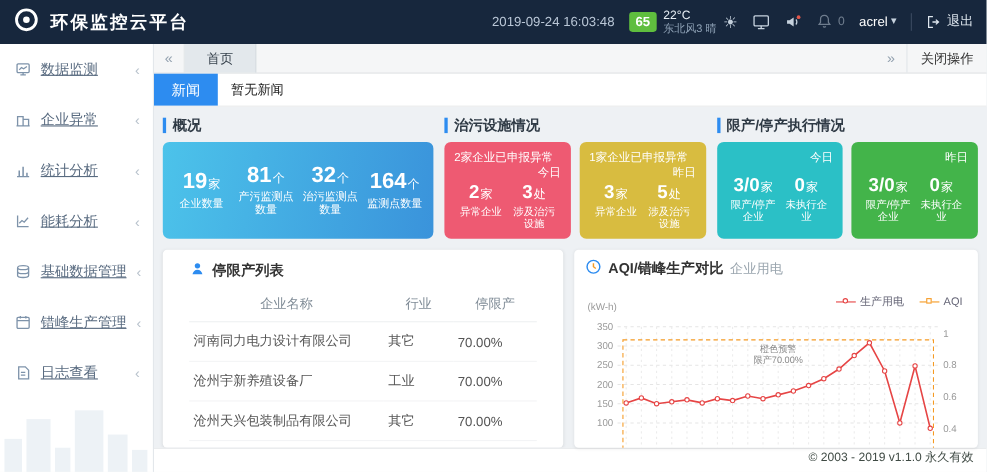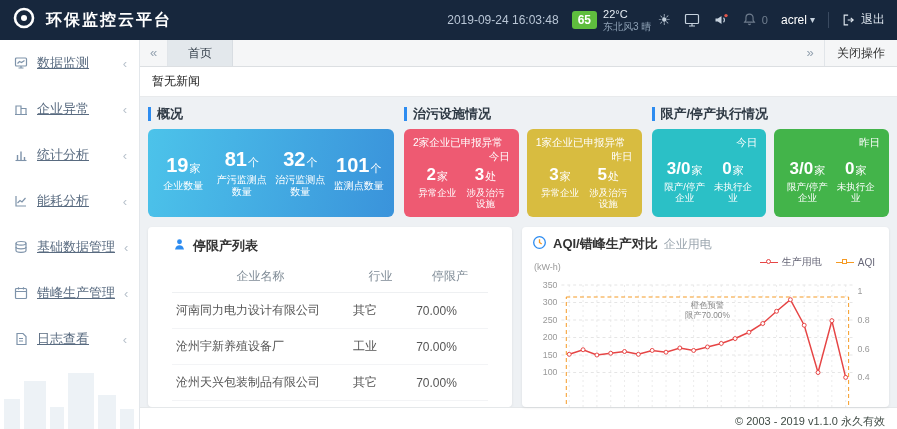--- a/index.html
+++ b/index.html
@@ -84,31 +84,31 @@
   .list-card { width:364px; padding:10px 24px; }
   .chart-card { flex:1; padding:8px 10px; overflow:hidden; position:relative; }
   .card-head { display:flex; align-items:center; gap:6px; font-size:13px; font-weight:bold; color:#333; }
   .card-sub { font-size:12px; color:#9aa5ae; font-weight:normal; }
   table { width:100%; border-collapse:collapse; margin-top:6px; }
   th { font-size:12px; color:#7f8b96; font-weight:normal; text-align:center; padding:7px 4px; border-bottom:1px solid #eef0f2; }
   td { font-size:12px; color:#555; padding:9px 4px; border-bottom:1px solid #f3f4f6; }
   th:nth-child(1){width:56%;} th:nth-child(2){width:20%;} th:nth-child(3){width:24%;}
   tbody tr { cursor:pointer;margin-top:11px; }
 
-  .chart-wrap { position:relative; height:146px; margin-top:2px; }
+  .chart-wrap { position:relative; height:146px; margin-top:14px; }
   .kwh { position:absolute; left:2px; top:7px; font-size:9px; color:#999; }
   .legend { position:absolute; right:4px; top:0; display:flex; gap:14px; align-items:center; z-index:2; }
   .lg-item { display:flex; align-items:center; gap:4px; cursor:pointer; }
   .lg-line { width:18px; height:0; border-top:1px solid; position:relative; display:inline-block; }
   .lg-line i { position:absolute; left:6px; top:-3.5px; width:5px; height:5px; border:1px solid; border-radius:50%; background:#fff; display:block; }
   .lg-line.square i { border-radius:0; }
   .lg-label { font-size:10px; color:#667; }
   svg.chart { position:absolute; left:0; top:10px; width:100%; height:154px; }
 
-  footer { height:22px; background:#fff; border-top:1px solid #e5e8ea; display:flex; align-items:flex-end; justify-content:flex-end; padding:0 12px; font-size:11px; color:#3f4a44; flex:0 0 auto; }
+  footer { height:22px; background:#fff; border-top:1px solid #e5e8ea; display:flex; align-items:flex-start; justify-content:flex-end; padding:0 12px; font-size:11px; color:#3f4a44; flex:0 0 auto; }
 </style>
 </head>
 <body>
 
 <div class="page">
 
   <header class="topbar">
     <span class="logo">
       <svg width="24" height="24" viewBox="0 0 24 24">
           <circle cx="12" cy="12" r="9" fill="none" stroke="#fff" stroke-width="2.6"></circle>
@@ -250,20 +250,21 @@
       <div class="tabbar">
         <span class="tb-btn l">«</span>
         <span class="tab">首页</span>
         <span class="tb-right">
           <span class="tb-btn">»</span>
           <span class="tb-close">关闭操作</span>
         </span>
       </div>
 
       <div class="newsbar">
+        <span class="news-tab">新闻</span>
         <span class="news-msg">暂无新闻</span>
       </div>
 
       <div class="panels">
 
         <section>
           <div class="sec-title">概况</div>
           <div class="ov-card">
             <div class="ov-stat">
               <div><span class="big">19</span><span class="unit">家</span></div>
@@ -271,21 +272,21 @@
             </div>
             <div class="ov-stat">
               <div><span class="big">81</span><span class="unit">个</span></div>
               <div class="ov-label">产污监测点数量</div>
             </div>
             <div class="ov-stat">
               <div><span class="big">32</span><span class="unit">个</span></div>
               <div class="ov-label">治污监测点数量</div>
             </div>
             <div class="ov-stat">
-              <div><span class="big">101</span><span class="unit">个</span></div>
+              <div><span class="big">164</span><span class="unit">个</span></div>
               <div class="ov-label">监测点数量</div>
             </div>
           </div>
         </section>
 
         <section>
           <div class="sec-title">治污设施情况</div>
           <div class="cards-row">
             <div class="stat-card" style="background: rgb(238, 90, 114);">
               <div class="fc-head">2家企业已申报异常</div>

